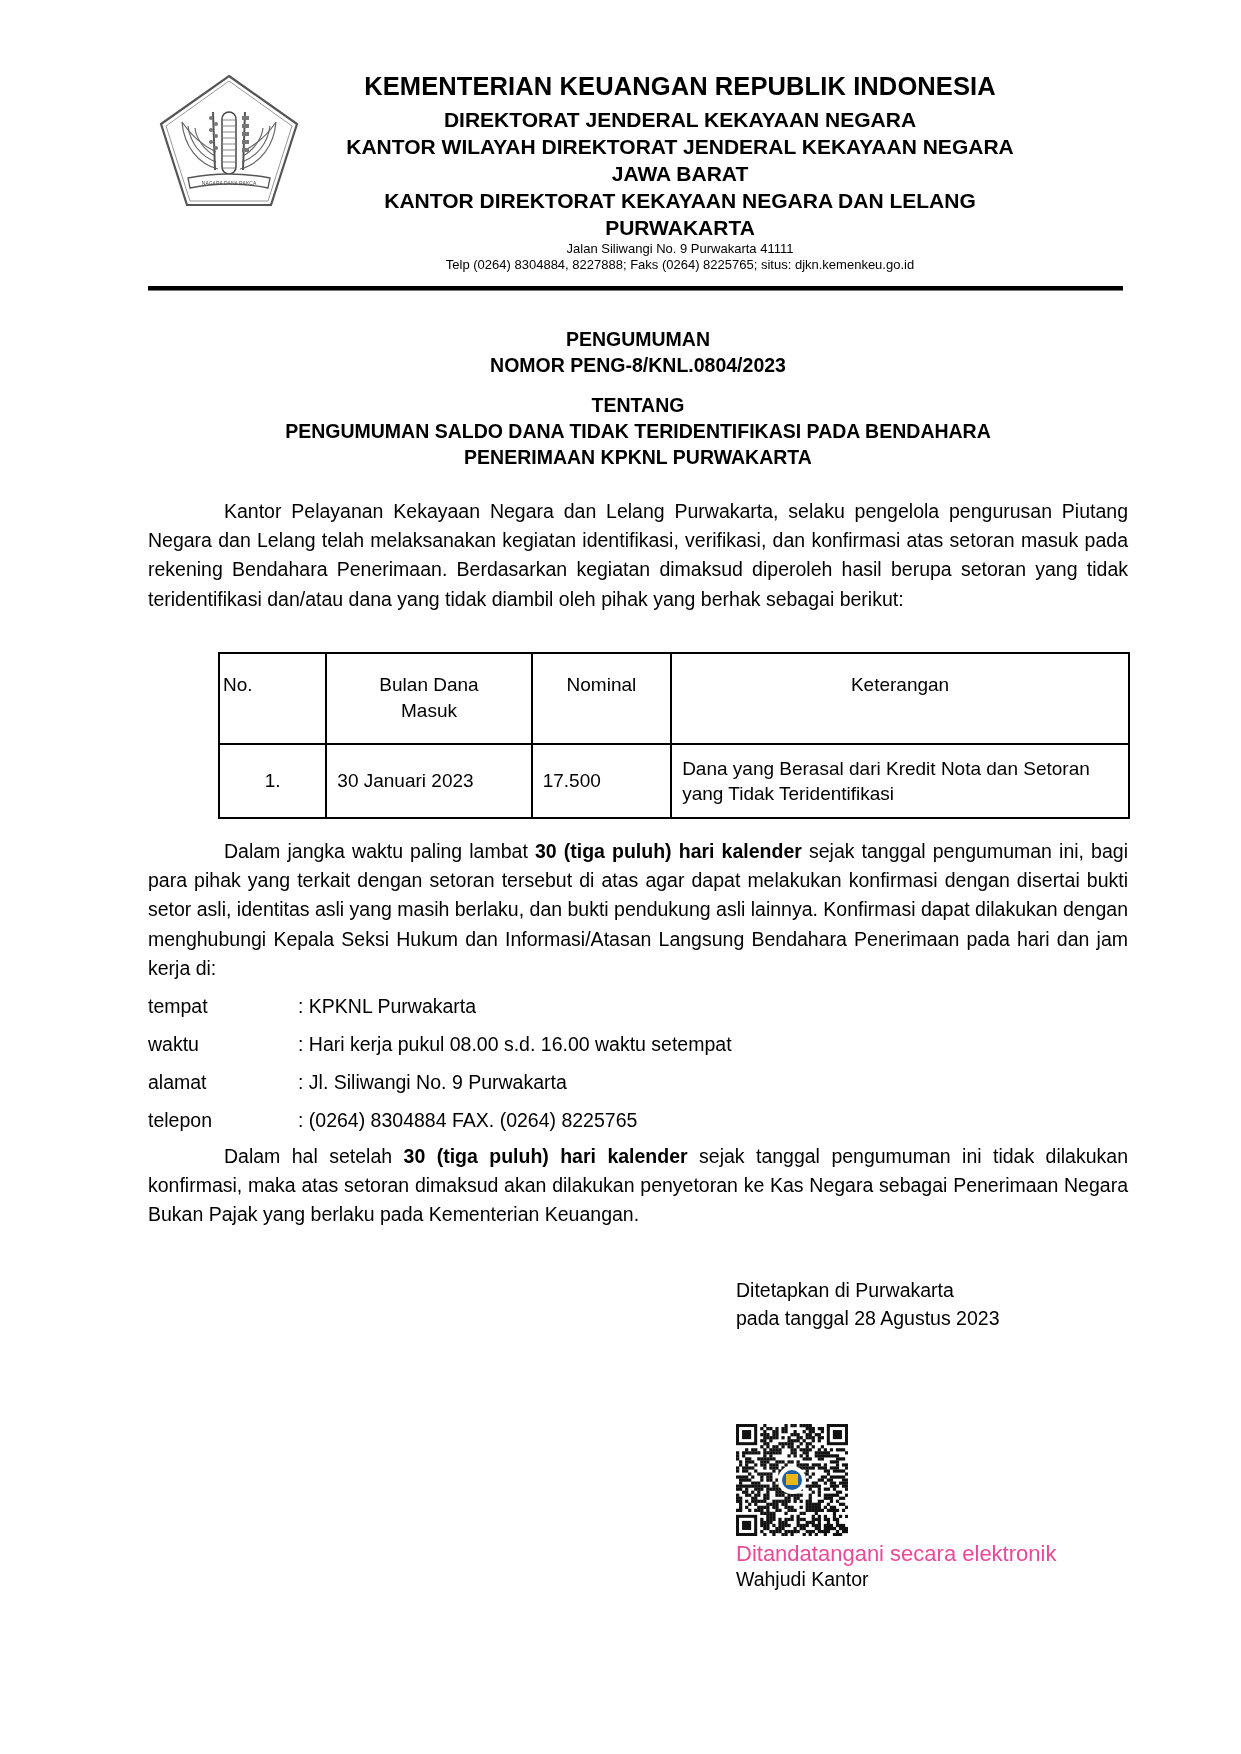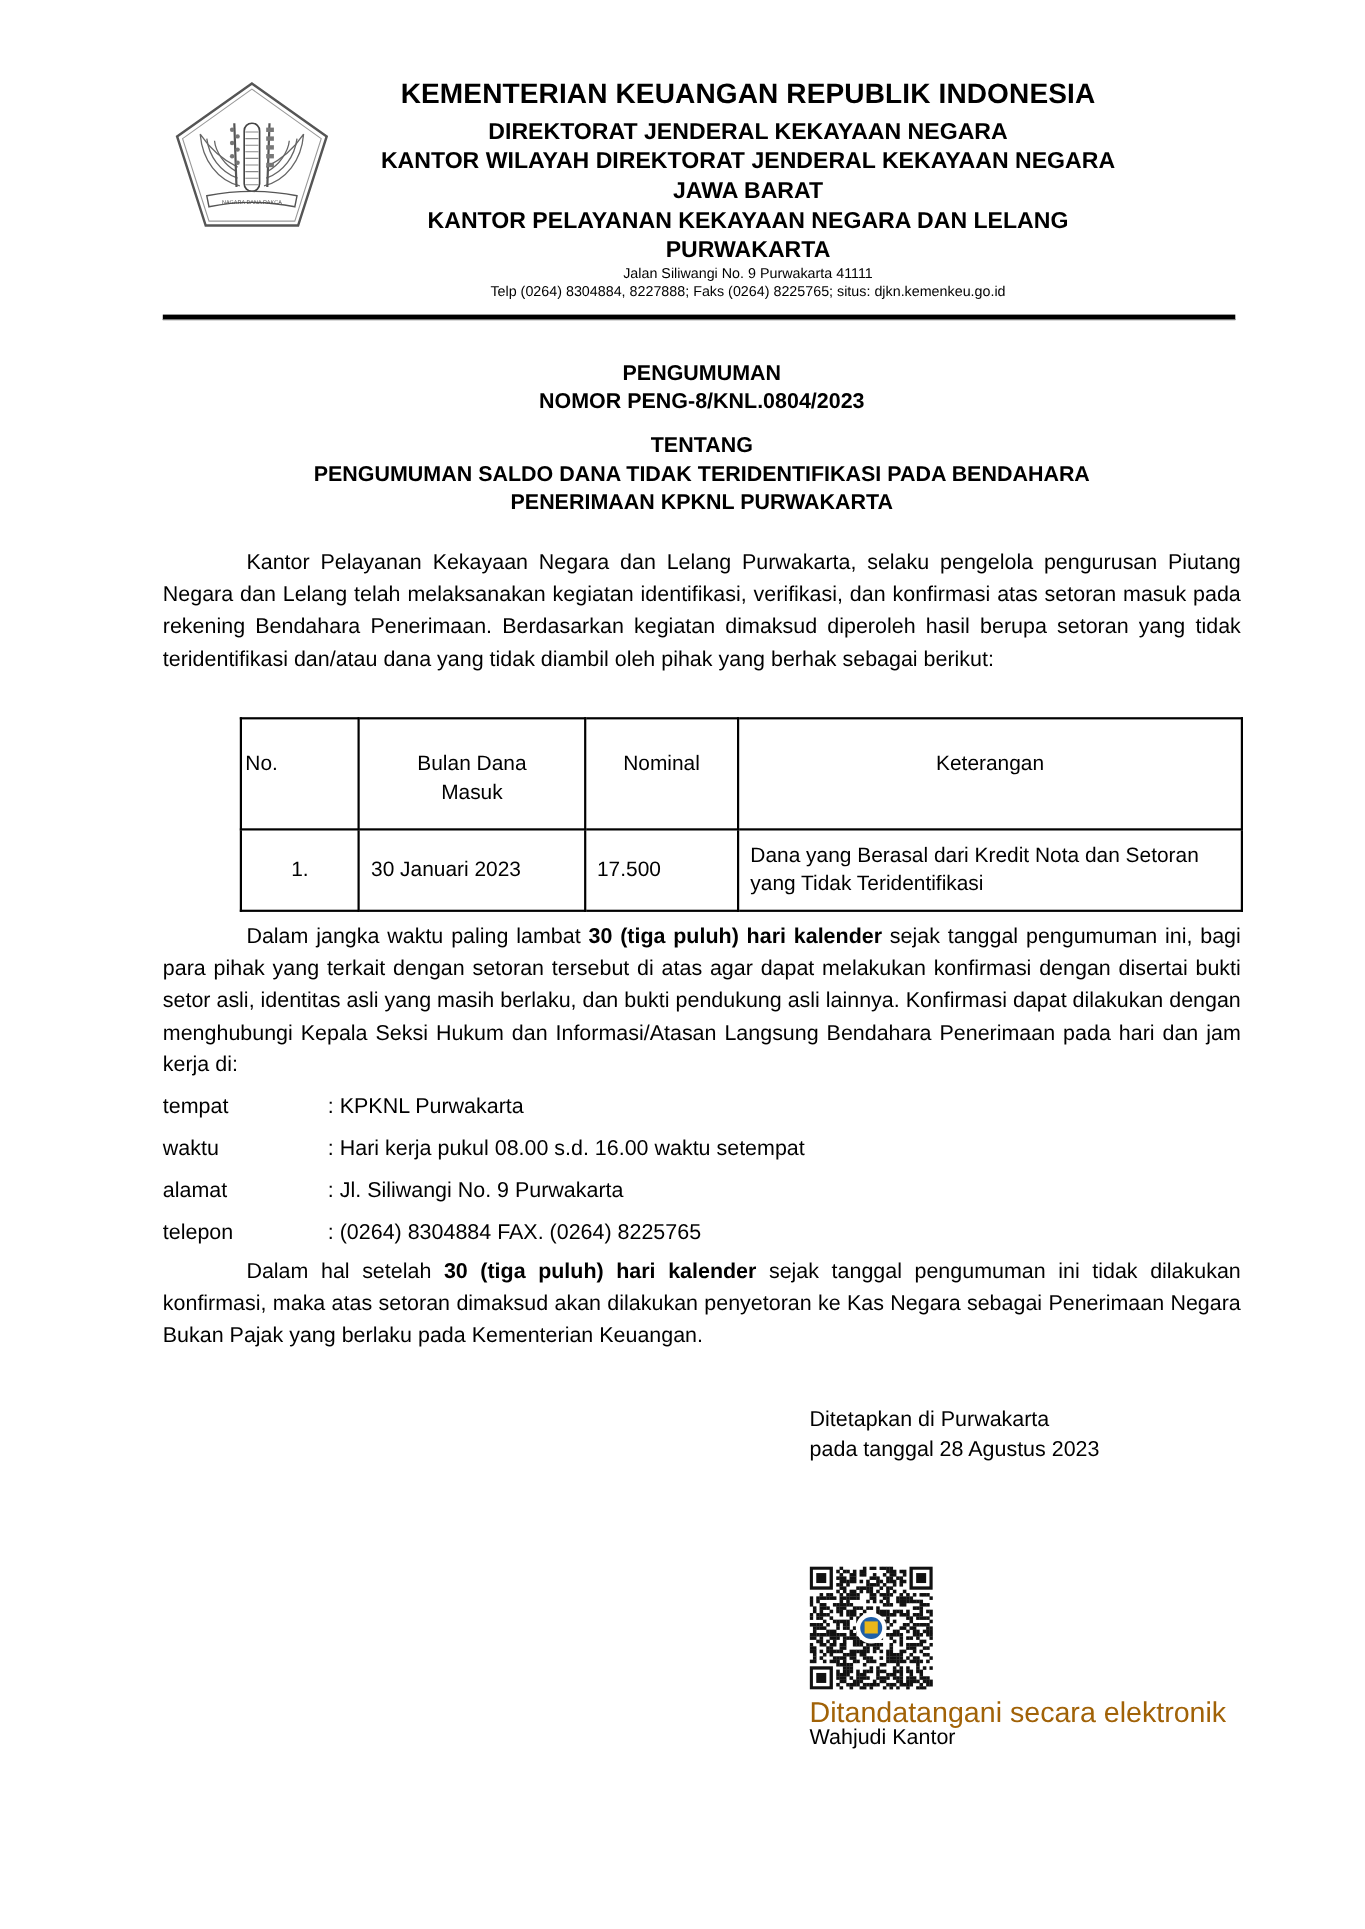--- a/index.html
+++ b/index.html
@@ -20,30 +20,30 @@
   .title-block { left: 148px; width: 980px; text-align: center; font-weight: bold; font-size: 19.5px; line-height: 26px; }
   .t1 { top: 326px; text-align: center; }
   .t2 { top: 392px; }
   .para { left: 148px; width: 980px; font-size: 19.5px; line-height: 29.2px; text-align: justify; text-align-last: left; }
   .para .indent { display: inline-block; width: 76px; }
   .p1 { top: 497px; }
   .p2 { top: 837px; }
   .p3 { top: 1142px; }
   table.data { position: absolute; left: 218px; top: 652px; width: 912px; border-collapse: collapse; font-size: 19px; }
   table.data td, table.data th { border: 2px solid #000; vertical-align: top; font-weight: normal; line-height: 26px; }
-  table.data th { height: 71px; padding: 28px 4px 0 4px; text-align: center; margin-top: 14px; }
+  table.data th { height: 71px; padding: 18px 4px 0 4px; text-align: center; margin-top: 14px; }
   table.data th.no { text-align: left; padding-left: 3px; }
   table.data td { height: 72px; vertical-align: middle; padding: 0 10px; }
   table.data td.no { text-align: center; }
   .kv { left: 148px; font-size: 19.5px; line-height: 26px; }
   .kv .k { position: absolute; left: 0; width: 150px; }
   .kv .v { position: absolute; left: 150px; white-space: nowrap; }
   .sig { left: 736px; font-size: 19.5px; line-height: 28px; }
   .qr { left: 736px; top: 1424px; width: 112px; height: 112px; }
-  .esign { left: 736px; top: 1541px; font-size: 26px; color: #a16207; }
+  .esign { left: 736px; top: 1541px; font-size: 22px; color: #ec4899; }
   .signer { left: 736px; top: 1568px; font-size: 19.5px; }
   b { font-weight: bold; }
 </style>
 </head>
 <body>
 
 <div class="abs logo">
   <svg width="142" height="134" viewBox="0 0 142 134">
     <polygon points="71,2 139,50 113,131 29,131 3,50" fill="#fff" stroke="#555" stroke-width="2.2"></polygon>
     <polygon points="71,7 134,52 110,127 32,127 8,52" fill="none" stroke="#999" stroke-width="1"></polygon>
@@ -88,21 +88,21 @@
 
     <path d="M30,104 Q71,96 112,104 L110,114 Q71,106 32,114 Z" fill="#fff" stroke="#555" stroke-width="1.3"></path>
     <text x="71" y="111" font-size="5" text-anchor="middle" fill="#444" font-family="Liberation Sans, sans-serif">NAGARA DANA RAKCA</text>
   </svg>
 </div>
 
 <div class="abs kop kop-1">KEMENTERIAN KEUANGAN REPUBLIK INDONESIA</div>
 <div class="abs kop kop-2">DIREKTORAT JENDERAL KEKAYAAN NEGARA</div>
 <div class="abs kop kop-3">KANTOR WILAYAH DIREKTORAT JENDERAL KEKAYAAN NEGARA</div>
 <div class="abs kop kop-4">JAWA BARAT</div>
-<div class="abs kop kop-5">KANTOR PELAYANAN KEKAYAAN NEGARA DAN LELANG</div>
+<div class="abs kop kop-5">KANTOR DIREKTORAT KEKAYAAN NEGARA DAN LELANG</div>
 <div class="abs kop kop-6">PURWAKARTA</div>
 <div class="abs kop kop-addr">Jalan Siliwangi No. 9 Purwakarta 41111</div>
 <div class="abs kop kop-telp">Telp (0264) 8304884, 8227888; Faks (0264) 8225765; situs: djkn.kemenkeu.go.id</div>
 
 <div class="abs rule"></div>
 
 <div class="abs title-block t1">
   <div>PENGUMUMAN</div>
   <div>NOMOR PENG-8/KNL.0804/2023</div>
 </div>

